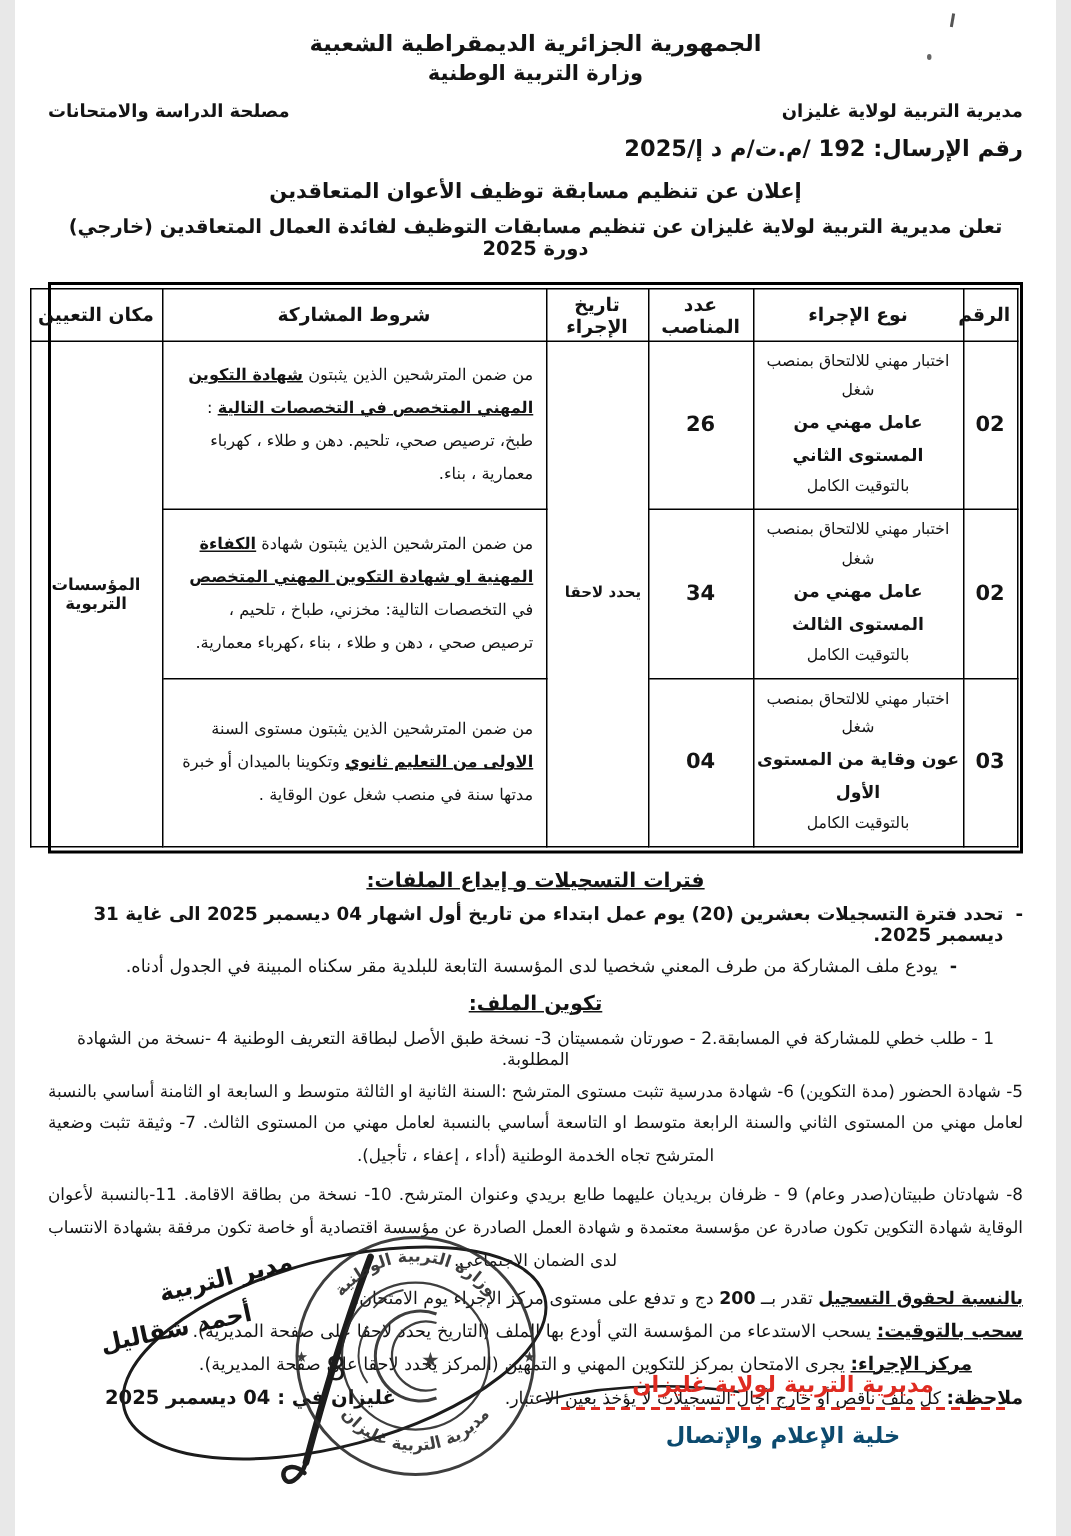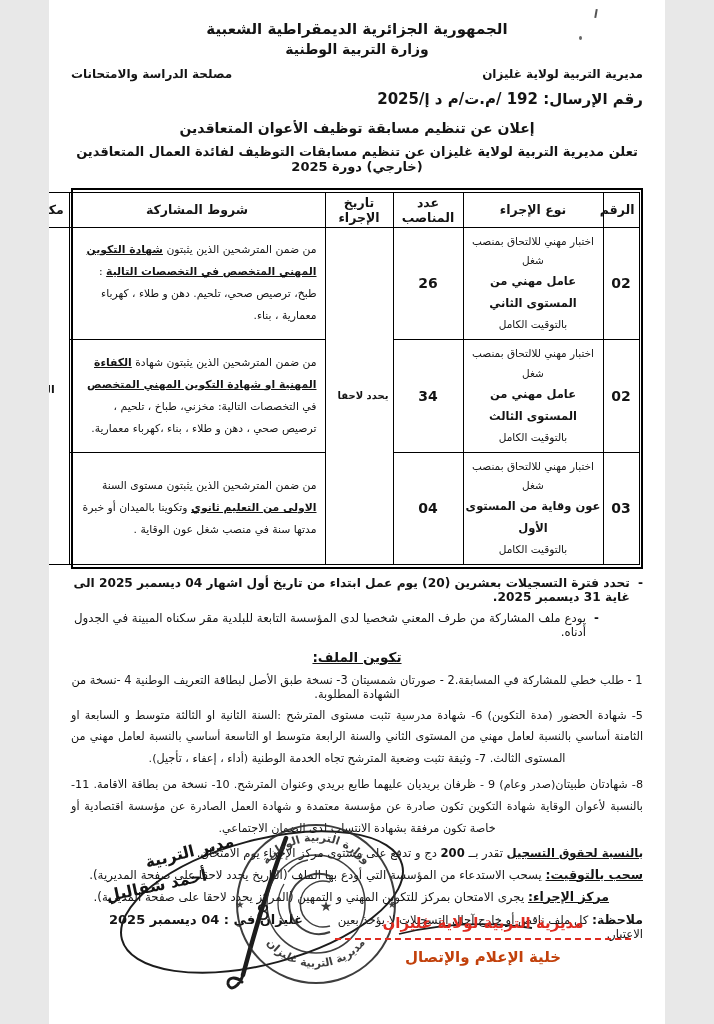--- a/index.html
+++ b/index.html
@@ -1,17 +1,17 @@
 <!DOCTYPE html>
 <html lang="ar" dir="rtl"><head>
 <meta charset="utf-8">
 <style>
   html,body{margin:0;padding:0;background:#e8e8e8;}
   .page{
-    position:relative; width:616px; height:1024px; margin:0 auto;
+    position:relative; width:694px; height:1024px; margin:0 auto;
     background:#ffffff; box-sizing:border-box; padding:14px 22px 0 22px;
     font-family:"DejaVu Sans", sans-serif; color:#141414; direction:rtl;
     overflow:hidden;
   }
   
   .h-republic{text-align:center; font-weight:bold; font-size:15px; margin-top:6px;}
   .h-ministry{text-align:center; font-weight:bold; font-size:14px; margin-top:3px;}
   .h-row{display:flex; justify-content:space-between; margin-top:10px; font-size:12px; font-weight:bold;}
   .h-ref{text-align:right; font-weight:bold; font-size:15px; margin-top:9px;}
   .a-title{text-align:center; font-weight:bold; font-size:14px; margin-top:12px;}
@@ -54,21 +54,21 @@
   
   .sig-svg{position:absolute; left:15px; top:812px; width:480px; height:212px;}
   .sig-title{position:absolute; left:95px; top:842px; font-size:16px; font-weight:bold;
              transform:rotate(-14deg); white-space:nowrap;}
   .sig-name{position:absolute; left:56px; top:876px; font-size:16px; font-weight:bold;
             transform:rotate(-12deg); white-space:nowrap;}
   
   .footer-red{position:absolute; right:32px; top:914px; width:300px; text-align:center;}
   .fr-1{color:#df2b21; font-weight:bold; font-size:15px;}
   .fr-sep{border:0; border-top:2.5px dashed #df2b21; margin:6px 2px 8px 2px;}
-  .fr-2{color:#c2410c; font-weight:bold; font-size:15px;}
+  .fr-2{color:#0c4a6e; font-weight:bold; font-size:15px;}
   
   .mark1{position:absolute; right:68px; top:9px; width:2px; height:9px; background:#555; transform:rotate(10deg);}
   .mark2{position:absolute; right:83px; top:36px; width:3px; height:4px; border-radius:50%; background:#666;}
 </style>
 </head>
 <body>
 
 <div class="page">
 
   <div class="mark1"></div>
@@ -142,20 +142,21 @@
         </td>
         <td class="c-pos">04</td>
         <td class="c-cond">
           <span>من ضمن المترشحين الذين يثبتون مستوى السنة </span><span class="em">الاولى من التعليم ثانوي</span><span> وتكوينا بالميدان أو خبرة مدتها سنة في منصب شغل عون الوقاية .</span>
         </td>
       </tr>
     </tbody>
       </table>
   </div>
 
+  <div class="sec-head"><span>فترات التسجيلات و إيداع الملفات:</span></div>
   <div class="bullet b1">
     <span class="dash">-</span>
     <span>تحدد فترة التسجيلات بعشرين (20) يوم عمل ابتداء من تاريخ أول اشهار 04 ديسمبر 2025 الى غاية 31 ديسمبر 2025.</span>
   </div>
   <div class="bullet b2">
     <span class="dash">-</span>
     <span>يودع ملف المشاركة من طرف المعني شخصيا لدى المؤسسة التابعة للبلدية مقر سكناه المبينة في الجدول أدناه.</span>
   </div>
 
   <div class="sec-head"><span>تكوين الملف:</span></div>

